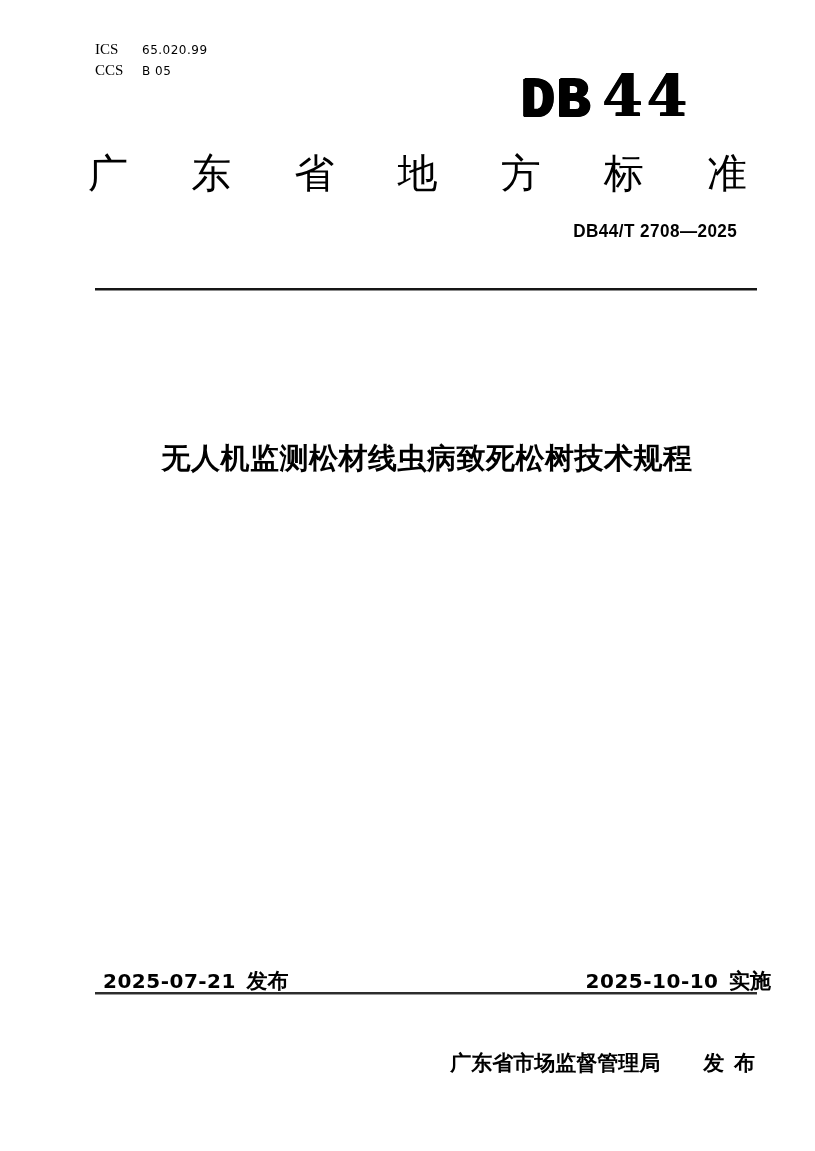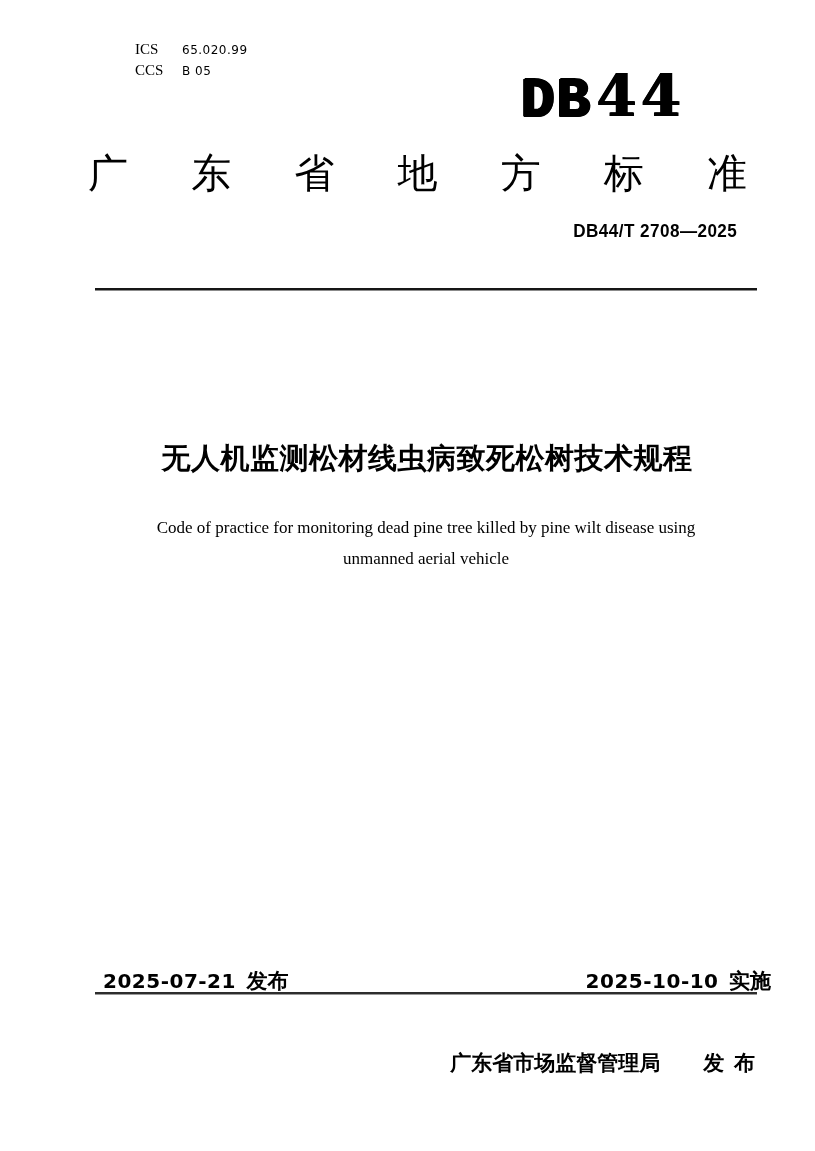--- a/index.html
+++ b/index.html
@@ -18,21 +18,21 @@
   }
 
   
   .ics-block {
     position: absolute;
     left: 95px;
     top: 39px;
     font-size: 15px;
     line-height: 20px;
   }
-  .ics-row { display: flex; align-items: baseline; margin-left: 40px; }
+  .ics-row { display: flex; align-items: baseline; }
   .ics-label {
     font-family: "Liberation Serif", "DejaVu Serif", serif;
     font-size: 15px;
     min-width: 34px;
   }
   .ics-value {
     font-family: "DejaVu Sans", sans-serif;
     font-size: 12px;
     letter-spacing: 0.5px;
     margin-left: 13px;
@@ -52,21 +52,21 @@
     font-weight: 900;
     letter-spacing: 2px;
     text-shadow: 1.4px 0 0 #000, -1.4px 0 0 #000, 0 0.8px 0 #000,
                  0 -0.8px 0 #000, 1px 1px 0 #000, -1px 1px 0 #000;
   }
   .logo-num {
     font-family: "DejaVu Serif", "Liberation Serif", serif;
     font-size: 58px;
     font-weight: bold;
     letter-spacing: 4px;
-    margin-left: 4px;
+    margin-left: 10px;
     text-shadow: 0.8px 0 0 #000, -0.4px 0 0 #000;
   }
 
   
   .standard-name {
     position: absolute;
     left: 88px;
     top: 151px;
     width: 659px;
     display: flex;
@@ -199,24 +199,20 @@
     <span>标</span>
     <span>准</span>
   </div>
 
   <div class="standard-number">DB44/T 2708—2025</div>
 
   <div class="rule-top"></div>
 
   <div class="doc-title">无人机监测松材线虫病致死松树技术规程</div>
 
-  <div class="doc-subtitle">
-    <div>Code of practice for monitoring dead pine tree killed by pine wilt disease using</div>
-    <div>unmanned aerial vehicle</div>
-  </div>
 
   <div class="dates-row">
     <div class="date-item">
       <span class="date-digits">2025-07-21</span>
       <span class="date-label">发布</span>
     </div>
     <div class="date-item">
       <span class="date-digits">2025-10-10</span>
       <span class="date-label">实施</span>
     </div>

